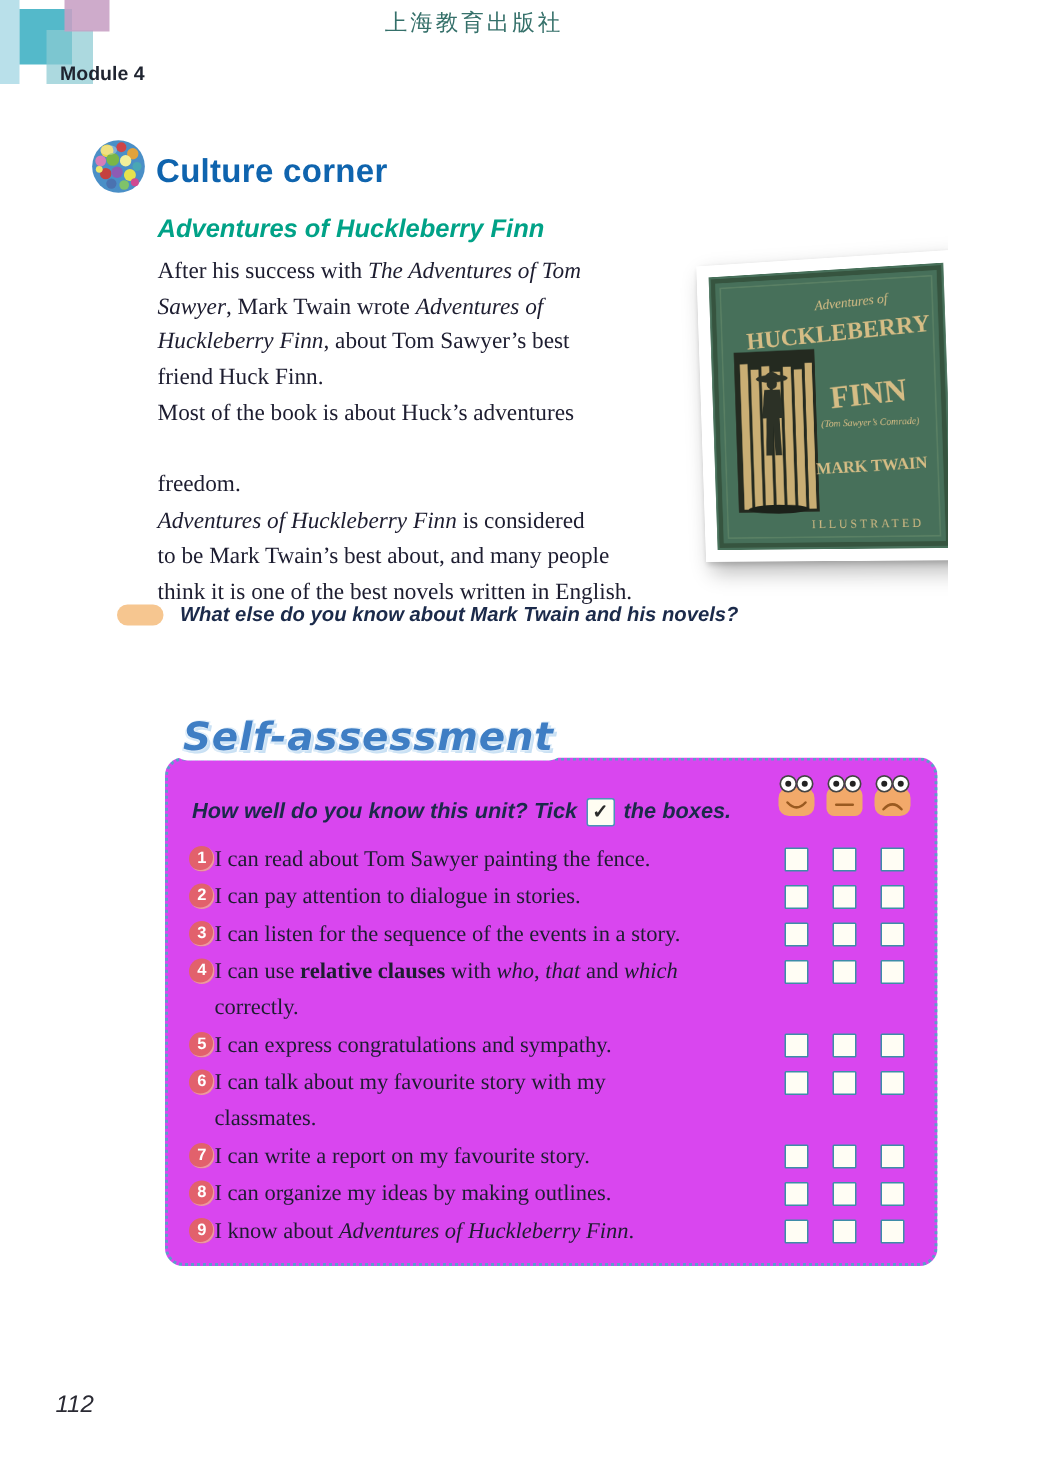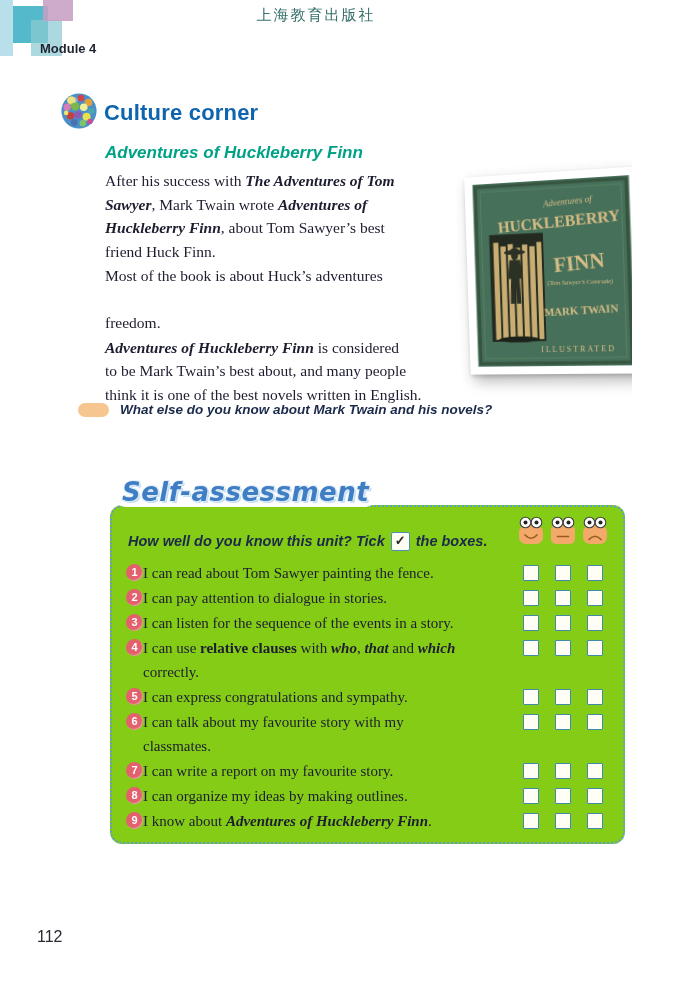--- a/index.html
+++ b/index.html
@@ -16,42 +16,42 @@
   .module-label{position:absolute;left:40px;top:41px;font-family:"Liberation Sans",sans-serif;
                 font-size:13px;font-weight:600;color:#1f2430;}
 
   
   .cc-header{position:absolute;left:60px;top:92px;display:flex;align-items:center;gap:6px;text-align:center;}
   .cc-title{font-family:"Liberation Sans",sans-serif;font-size:22px;font-weight:bold;color:#0f64ae;letter-spacing:.2px;}
   .article-title{position:absolute;left:105px;top:143px;font-family:"Liberation Sans",sans-serif;
                  font-size:17px;font-weight:bold;font-style:italic;color:#00a287;}
   .article-body{position:absolute;left:105px;top:169px;width:366px;font-size:15.5px;line-height:23.5px;}
   .article-body p{margin:0 0 1px 0;}
-  .i{font-style:italic;font-weight:bold;} .b{font-weight:bold;}
+  .i{font-style:italic;} .b{font-weight:bold;}
 
   
   .book-wrap{position:absolute;left:463px;top:172px;width:162px;height:186px;
              transform:perspective(800px) rotateY(-13deg) rotate(-2deg);
              background:#ffffff;padding:8px;
              box-shadow:4px 7px 14px rgba(0,0,0,.28), 1px 2px 4px rgba(0,0,0,.18);}
   .book-wrap svg{display:block;}
 
   
   .question-row{position:absolute;left:78px;top:402px;display:flex;align-items:center;gap:11px;}
   .question-pill{width:31px;height:14px;border-radius:7px;background:#f6c690;flex:none;}
   .question-text{font-family:"Liberation Sans",sans-serif;font-size:13.5px;font-style:italic;
                  font-weight:600;color:#1b2a4a;}
 
   
   .sa-title{position:absolute;left:115px;top:477px;z-index:3;
             font-family:"DejaVu Sans",sans-serif;font-size:26px;font-weight:bold;font-style:italic;
             color:#3f7ec4;background:#ffffff;padding:0 7px;border-radius:10px;letter-spacing:.5px;
             text-shadow:0 0 2px #ffffff,2px 2px 0 #c8e0f4,-1px 1px 0 #d9eaf8,1px -1px 0 #d9eaf8;}
   .sa-box{position:absolute;left:110px;top:505px;width:515px;box-sizing:border-box;
-          background:#84cc16;border:2px dotted #5b9ec9;border-radius:12px;
+          background:#d946ef;border:2px dotted #5b9ec9;border-radius:12px;
           padding:22px 12px 8px 14px;}
   .sa-instruction{display:flex;align-items:center;gap:6px;margin:2px 0 10px 2px;
                   font-family:"Liberation Sans",sans-serif;font-size:14.5px;font-style:italic;
                   font-weight:600;color:#1b2a4a;line-height:20px;}
   .tickbox{display:inline-flex;align-items:center;justify-content:center;width:17px;height:17px;
            border:1.5px solid #4a93b8;background:#fffdf2;border-radius:2px;
            font-style:normal;font-weight:bold;font-size:13px;color:#2c2c2c;}
   .faces-row{position:absolute;top:9px;right:12px;display:flex;width:96px;}
   .face-cell{width:32px;display:flex;justify-content:center;}
 
@@ -59,21 +59,21 @@
   .sa-badge{flex:none;width:17px;height:17px;border-radius:50%;background:#e2616c;
             color:#ffffff;font-family:"Liberation Sans",sans-serif;font-size:11px;font-weight:bold;
             line-height:17px;text-align:center;margin-top:3px;
             box-shadow:inset -1px -1px 0 rgba(255,255,255,.35);}
   .sa-text{flex:1;font-size:15px;line-height:24px;color:#1d1d30;}
   .sa-boxes{flex:none;display:flex;width:96px;margin-left:6px;margin-top:4px;}
   .cb-cell{width:32px;display:flex;justify-content:center;}
   .checkbox{width:14px;height:14px;border:1.6px solid #3e8ca8;background:#fffdf4;border-radius:1px;}
 
   .page-number{position:absolute;left:37px;top:928px;font-family:"Liberation Sans",sans-serif;
-               font-size:16px;color:#2a2a33;}
+               font-size:16px;color:#2a2a33;font-style:italic;}
 </style>
 </head>
 <body>
 
 <div class="page">
 
   <div class="publisher">上海教育出版社</div>
 
   <div class="deco-strip"></div>
   <div class="deco-sq-teal"></div>

